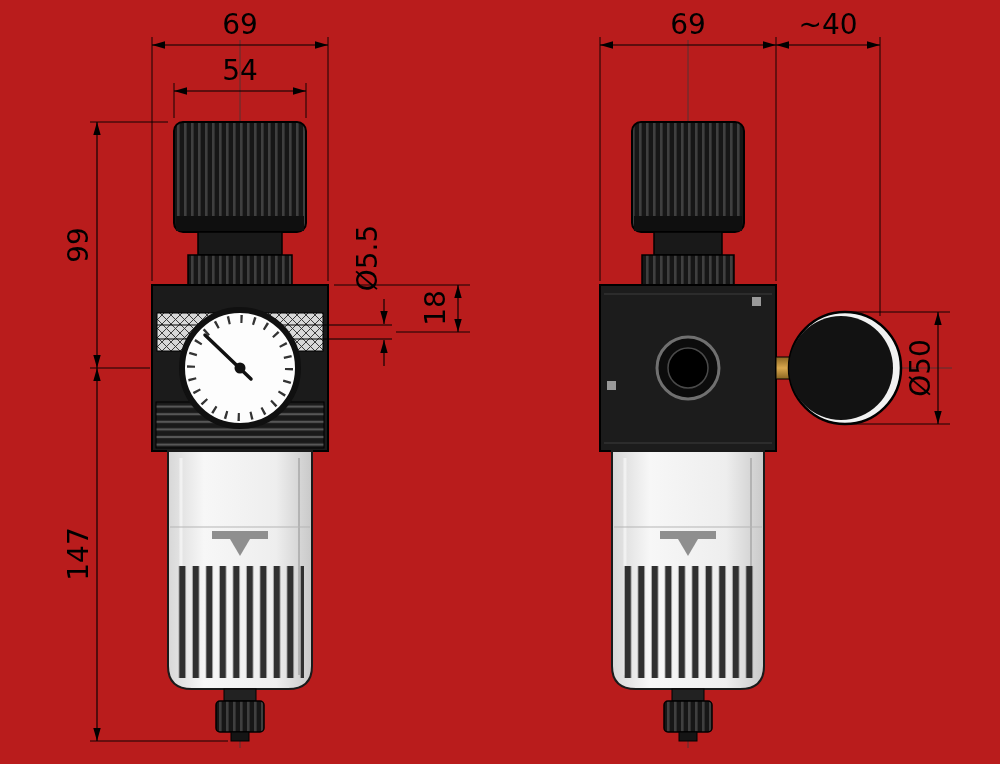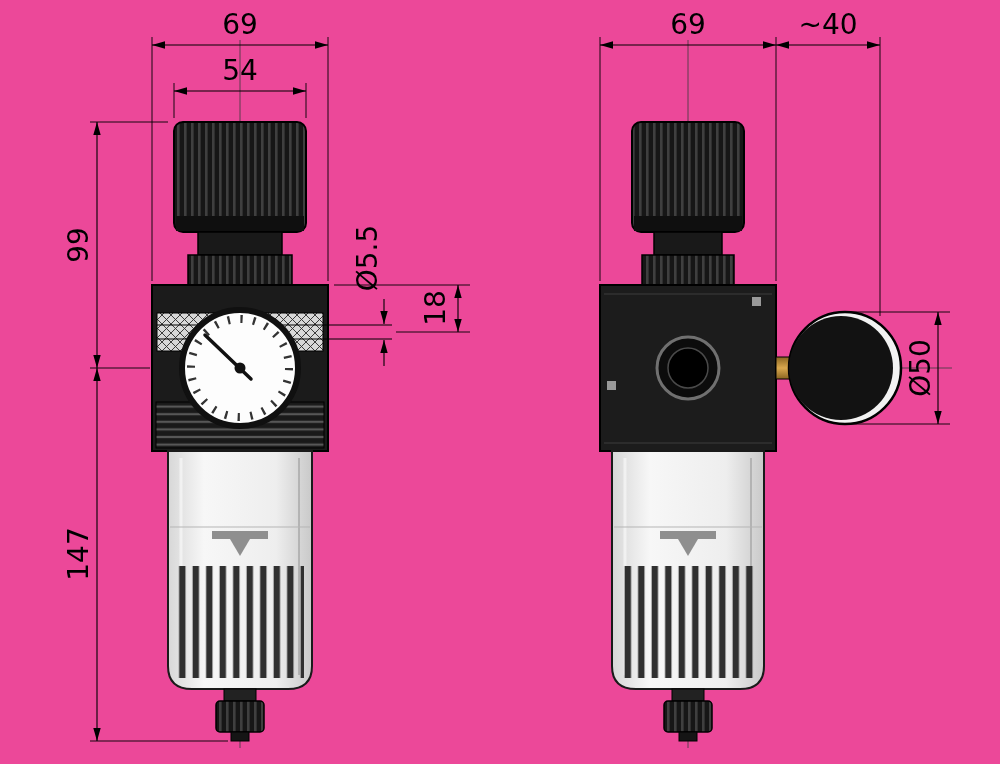--- a/index.html
+++ b/index.html
@@ -1,16 +1,16 @@
 <!DOCTYPE html>
 <html><head>
 <meta charset="utf-8">
 <style>
   html,body{margin:0;padding:0;background:#ffffff;}
-  .stage{width:1000px;height:764px;background:#ec4899;overflow:hidden;}
+  .stage{width:1000px;height:764px;background:#b91c1c;overflow:hidden;}
   text{font-family:"DejaVu Sans", sans-serif;}
   .dimtext{font-size:28px;fill:#000;text-anchor:middle;}
   .ext{stroke:#000;stroke-width:0.9;}
   .dim{stroke:#000;stroke-width:1.1;}
   .cl{stroke:#3a3a3a;stroke-width:0.8;}
 </style>
 </head>
 <body>
 
 <div class="stage">

